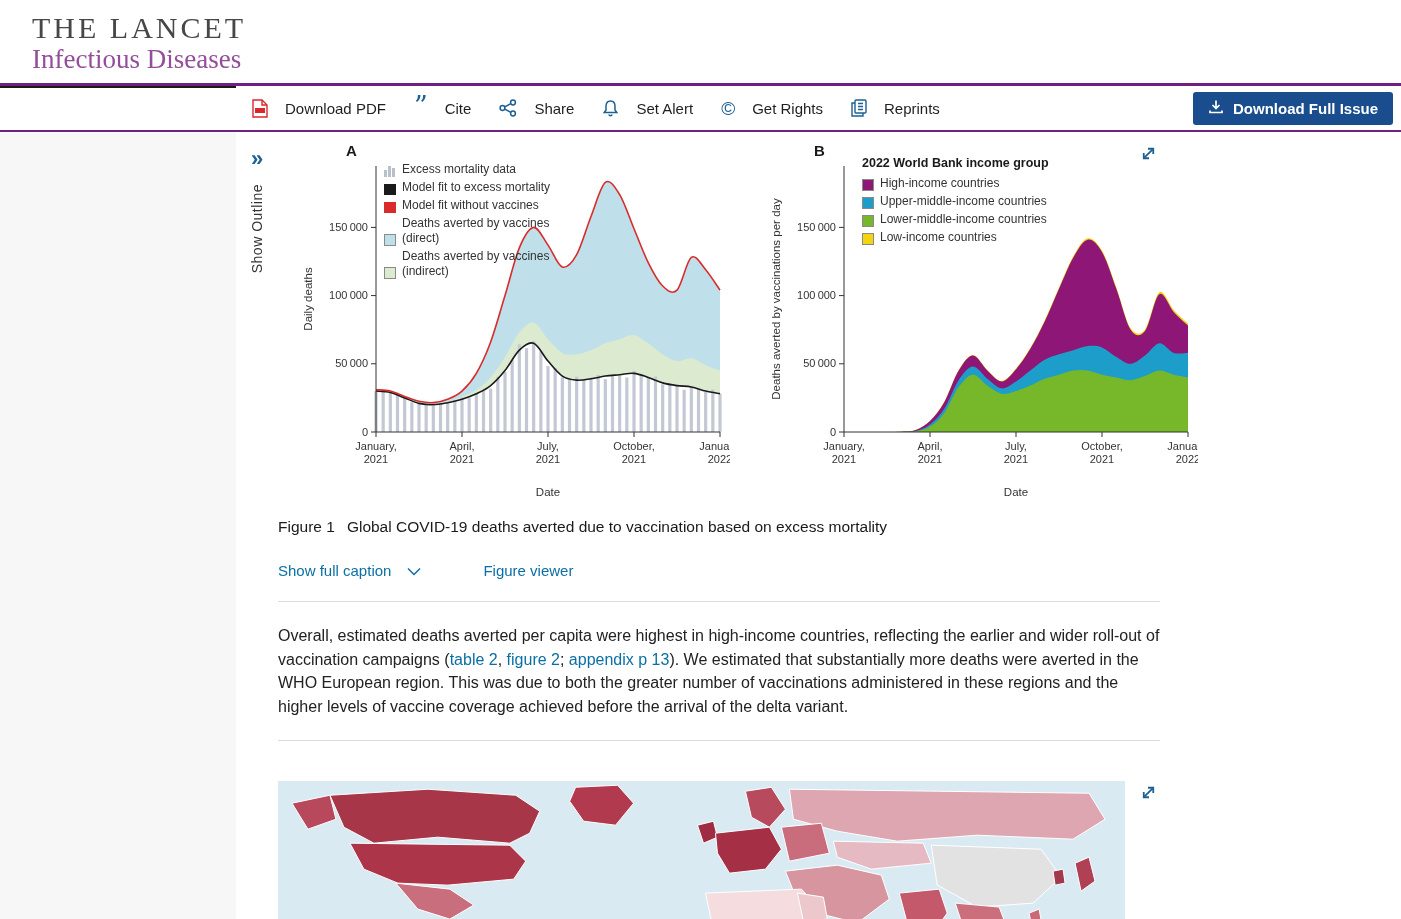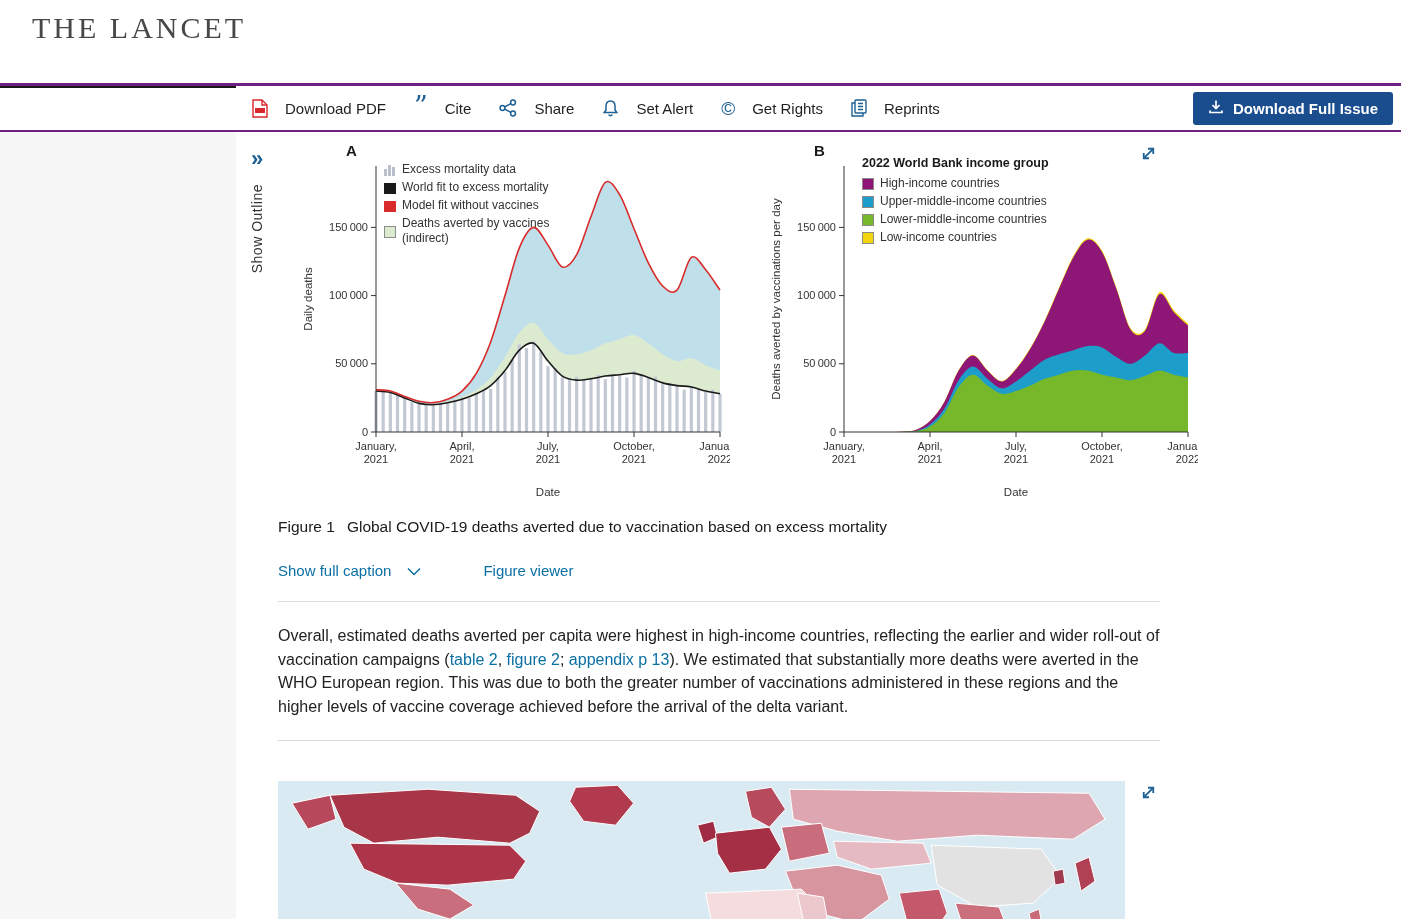--- a/index.html
+++ b/index.html
@@ -33,21 +33,21 @@
   .panel{position:relative;width:432px}
   .panel-letter{position:absolute;left:48px;top:0;font-size:15px;font-weight:bold;color:#1a1a1a}
   .panel svg.chart{display:block;margin-top:8px}
   svg text{font-family:"Liberation Sans",sans-serif}
   svg .tick{font-size:11px;fill:#333}
   svg .axis-label{font-size:11.5px;fill:#333}
   .legend{position:absolute;font-size:12px;color:#333;line-height:1.25}
   .legendA{left:86px;top:20px;width:178px}
   .legendB{left:96px;top:14px;width:200px}
   .lg-title{font-weight:bold;font-size:12.5px;margin-bottom:4px;color:#1a1a1a}
-  .lg-item{display:flex;align-items:center;gap:6px;margin-bottom:3px}
+  .lg-item{display:flex;align-items:flex-end;gap:6px;margin-bottom:3px}
   .lg-swatch{width:12px;height:12px;flex:0 0 12px;margin-top:1px;border:1px solid #8a8a8a}
   .lg-swatch.solid{border:none;width:13px;height:11px}
   .lg-bars{display:flex;align-items:flex-end;gap:1px;height:12px;flex:0 0 12px;margin-top:1px}
   .lg-bars i{display:inline-block;width:3px}
   .lg-bars i:nth-child(1){height:7px}
   .lg-bars i:nth-child(2){height:11px}
   .lg-bars i:nth-child(3){height:9px}
   .expand-btn{position:absolute;right:0;top:0;background:none;border:none;cursor:pointer;padding:2px}
   
   .caption{margin-top:16px;font-size:15.5px;font-weight:normal;color:#1a1a1a}
@@ -62,20 +62,21 @@
   .map-fig{position:relative;margin-top:40px}
   .map-clip{width:847px;height:152px;overflow:hidden;background:#d9eaf2}
   .map-clip svg{display:block}
 </style>
 </head>
 <body>
 
 <header>
   <div class="logo">
     <div class="logo-top">THE LANCET</div>
+    <div class="logo-sub">Infectious Diseases</div>
   </div>
 </header>
 
 <div class="toolbar-row">
   <div class="left-spacer"></div>
   <div class="toolbar">
     <div class="tool">
       <span>
         <svg width="16" height="19" viewBox="0 0 16 19">
             <path d="M1 1 h9 l5 5 v12 h-14 Z" fill="#fff" stroke="#d9272e" stroke-width="1.4"></path>
@@ -238,25 +239,29 @@
             <div class="lg-item">
               <span class="lg-bars">
                   <i style="background: rgb(185, 192, 204);"></i>
                   <i style="background: rgb(185, 192, 204);"></i>
                   <i style="background: rgb(185, 192, 204);"></i>
                 </span>
               <span>Excess mortality data</span>
             </div>
             <div class="lg-item">
               <span class="lg-swatch solid" style="background: rgb(26, 26, 26);"></span>
-              <span>World fit to excess mortality</span>
+              <span>Model fit to excess mortality</span>
             </div>
             <div class="lg-item">
               <span class="lg-swatch solid" style="background: rgb(217, 43, 43);"></span>
               <span>Model fit without vaccines</span>
+            </div>
+            <div class="lg-item">
+              <span class="lg-swatch" style="background: rgb(191, 224, 235);"></span>
+              <span>Deaths averted by vaccines (direct)</span>
             </div>
             <div class="lg-item">
               <span class="lg-swatch" style="background: rgb(220, 234, 208);"></span>
               <span>Deaths averted by vaccines (indirect)</span>
             </div>
           </div>
         </div>
         <div class="panel">
           <div class="panel-letter">B</div>
           <svg id="chartB" class="chart" viewBox="0 0 432 352" width="432" height="352">

